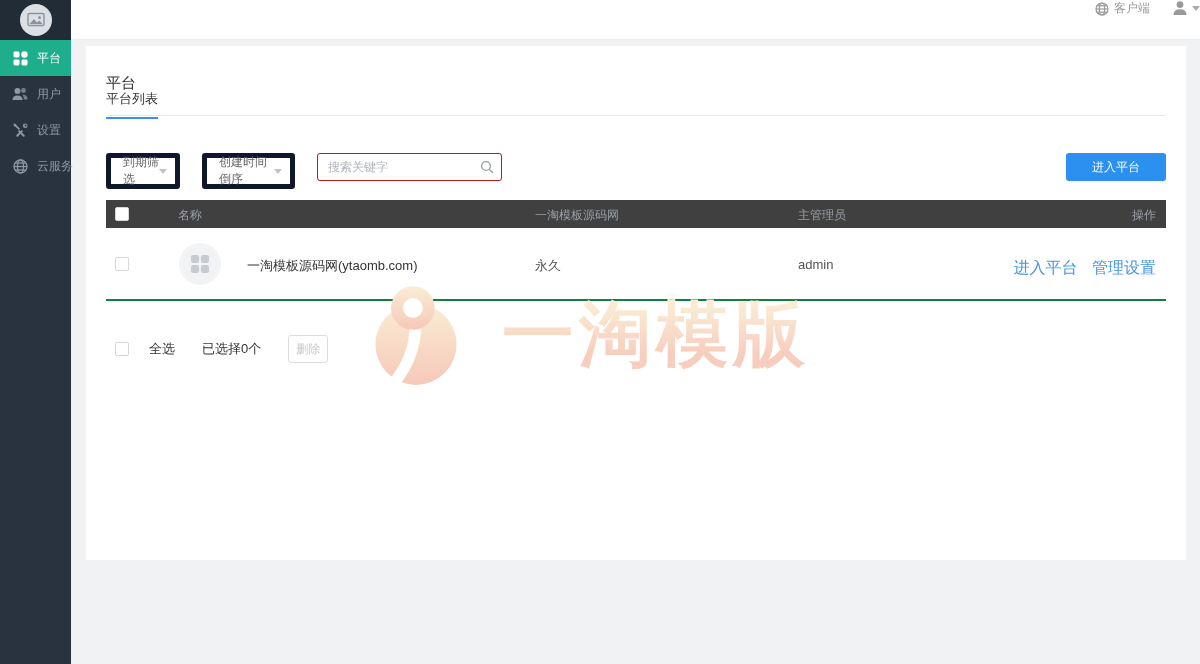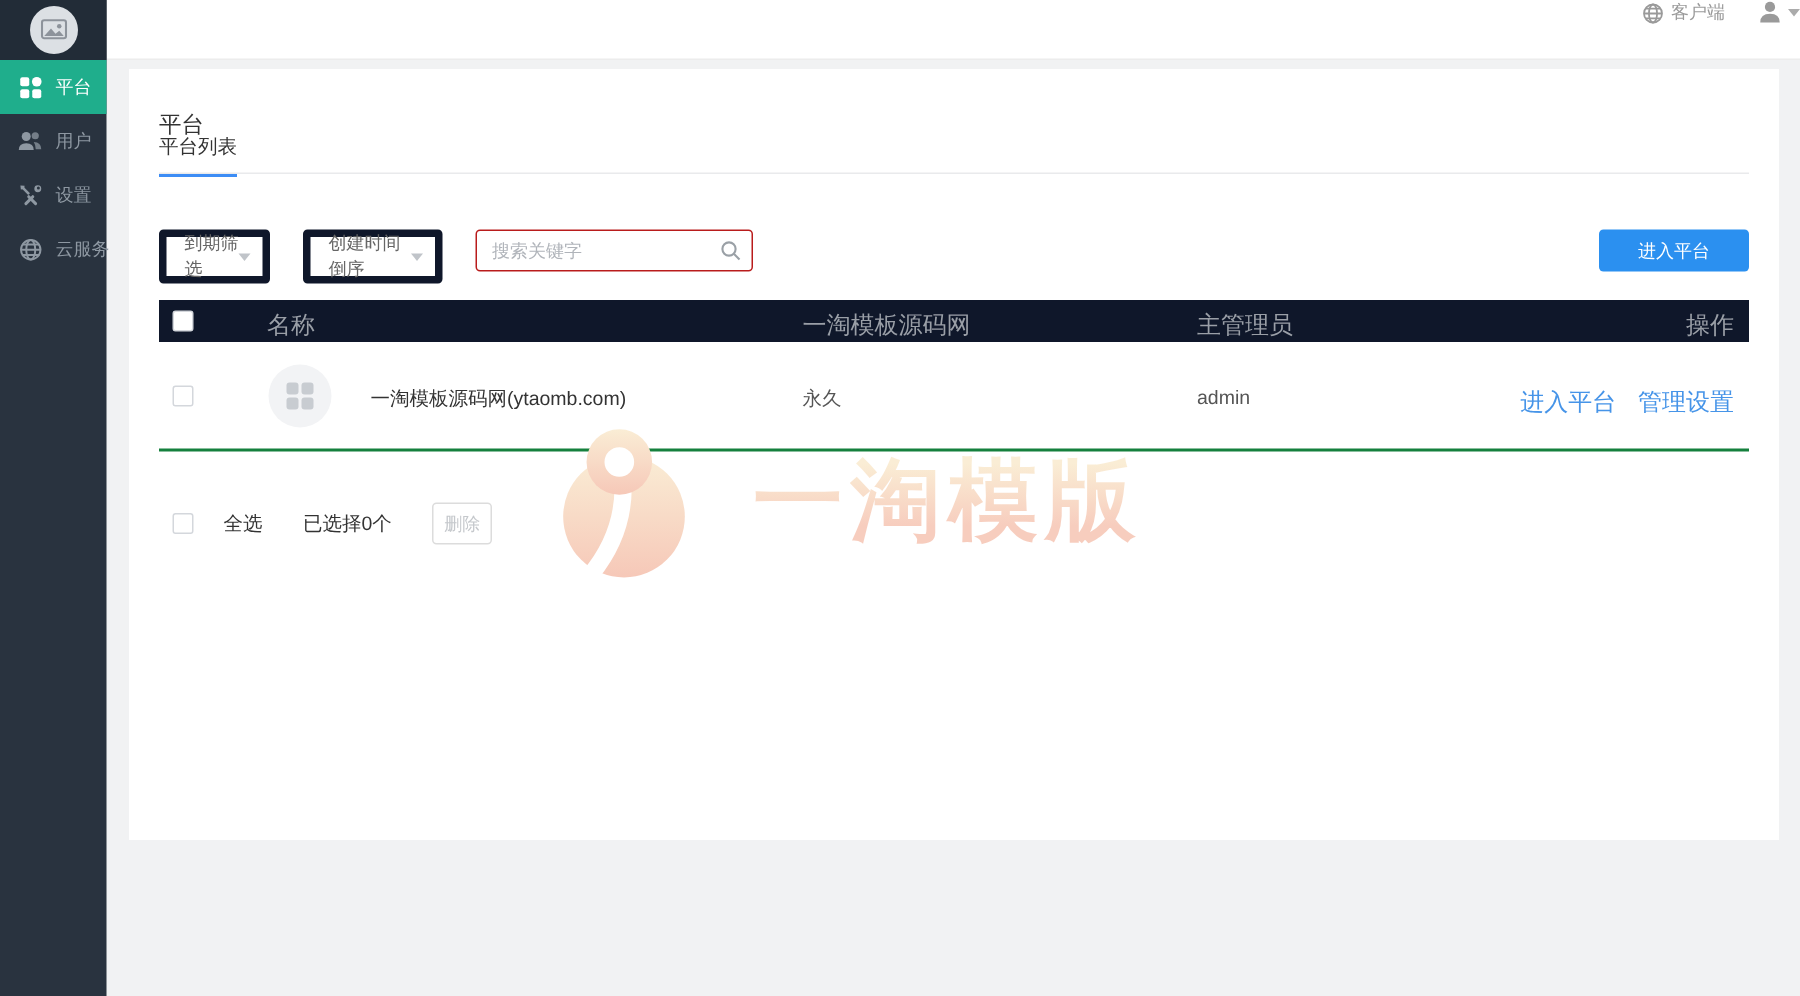--- a/index.html
+++ b/index.html
@@ -37,21 +37,21 @@
   .select-expire { left:0; width:74px; }
   .select-sort { left:96px; width:93px; }
   .search-box { position:absolute; left:211px; top:0; width:185px; height:28px; }
   .search-box input { width:185px; height:28px; border:1px solid #b91c1c; border-radius:3px; font-size:12px; color:#555; padding:0 28px 0 10px; outline:none; font-family:inherit; }
   .search-box input::placeholder { color:#B0B4BA; }
   .search-icon { position:absolute; right:8px; top:7px; cursor:pointer; }
   .btn-primary { position:absolute; right:0; top:0; width:100px; height:28px; background:#2B90F0; border:none; border-radius:3px; color:#FFFFFF; font-size:12px; cursor:pointer; font-family:inherit; }
 
   .checkbox { width:14px; height:14px; border:1px solid #D4D7DC; border-radius:2px; background:#FFFFFF; display:inline-block; flex:none; cursor:pointer; }
 
-  .thead { position:absolute; left:20px; right:20px; top:154px; height:28px; background:#0f172a; font-size:16px; color:#9A9FA7; }
+  .thead { position:absolute; left:20px; right:20px; top:154px; height:28px; background:#404040; font-size:12px; color:#9A9FA7; }
   .thead .checkbox { position:absolute; left:9px; top:7px; }
   .col { position:absolute; top:7px; }
   .col-name   { left:72px; }
   .col-expire { left:429px; }
   .col-admin  { left:692px; }
   .col-actions{ right:10px;text-align:center; }
 
   .trow { position:absolute; left:20px; right:20px; top:182px; height:73px; border-bottom:2px solid #15803d; font-size:13px; color:#333333; }
   .trow .checkbox { position:absolute; left:9px; top:29px; }
   .row-avatar { position:absolute; left:73px; top:15px; width:42px; height:42px; border-radius:50%; background:#F2F3F5; display:flex; align-items:center; justify-content:center; }
@@ -62,21 +62,21 @@
   .cell-actions{ right:10px; top:30px; font-size:16px; }
   .cell-actions a { color:#4694E8; text-decoration:none; margin-left:10px; cursor:pointer; }
 
   .selection-bar { position:absolute; left:29px; top:289px; height:28px; display:flex; align-items:center; font-size:13px; color:#333333; }
   .select-all-label { margin-left:20px; }
   .selected-count { margin-left:27px; }
   .btn-delete { margin-left:27px; width:40px; height:28px; background:#FFFFFF; border:1px solid #DCDCDC; border-radius:3px; color:#C5C8CC; font-size:12px; cursor:pointer; font-family:inherit; }
 
   
   .watermark { position:absolute; left:278px; top:234px; width:540px; height:108px; display:flex; align-items:center; pointer-events:none; z-index:3; }
-  .wm-text { font-size:60px; font-weight:bold; letter-spacing:5px; margin-left:34px; line-height:1;
+  .wm-text { font-size:72px; font-weight:bold; letter-spacing:5px; margin-left:34px; line-height:1;
              background:linear-gradient(180deg,#FAEDD5 8%,#F7CDBE 78%);
              -webkit-background-clip:text; background-clip:text; color:transparent; }
 </style>
 </head>
 <body>
 
 <div class="screen">
 
   <aside class="sidebar">
     <div class="sidebar-top">

